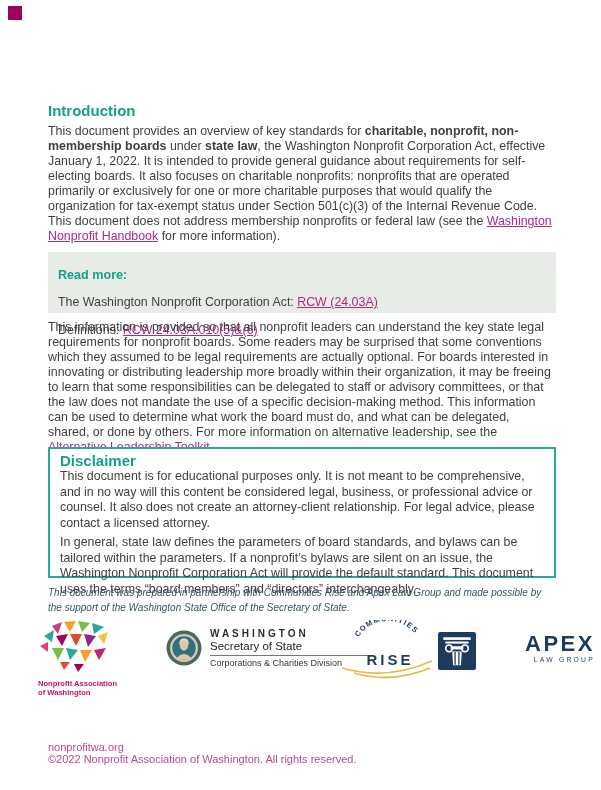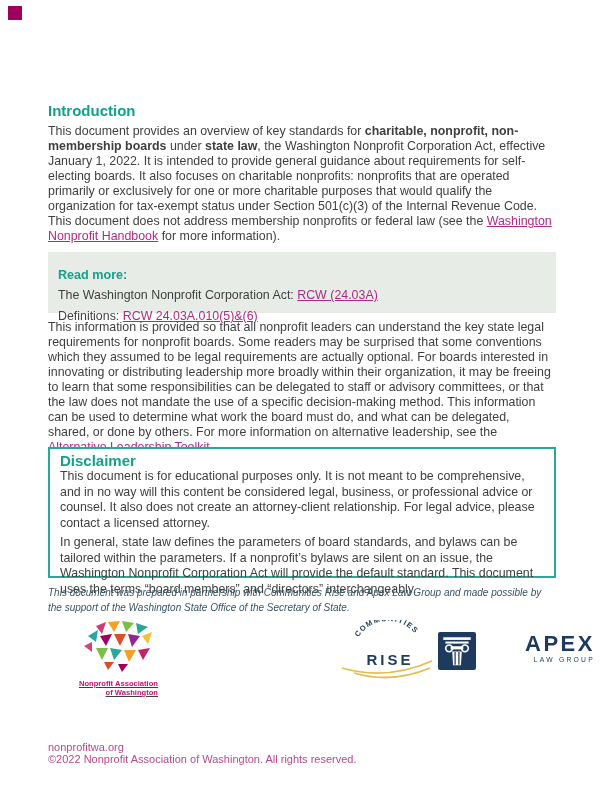--- a/index.html
+++ b/index.html
@@ -29,35 +29,35 @@
   .bodytext { font-size:12.4px; line-height:15px; color:var(--body,#3f3f3f); }
   .b { font-weight:bold; }
   .lnk { color:var(--link,#ad2a85); text-decoration:underline; cursor:pointer; }
   .intro-heading { position:absolute; left:48px; top:102px; }
   .p1 { position:absolute; left:48px; top:124px; width:506px; }
   .readmore {
     position:absolute; left:48px; top:252px; width:508px; height:61px;
     background:var(--readmore_bg,#e8ece7); padding:16px 10px;
   }
   .readmore .rm-head { font-size:12.6px; }
-  .readmore .rm-line { font-size:12.4px; margin-top:6px; }
+  .readmore .rm-line { font-size:12.4px; margin-top:13px; }
   .p2 { position:absolute; left:48px; top:320px; width:506px; }
   .disclaimer {
     position:absolute; left:48px; top:447px; width:508px; height:131px;
     border:2px solid var(--teal,#2aa79b); background:#fff; padding:3px 10px 6px 10px;
   }
   .disclaimer .bodytext { line-height:15.5px; }
   .disclaimer .d-p2 { margin-top:4px; }
   .note {
     position:absolute; left:48px; top:585px; width:508px;
     font-style:italic; font-size:10px; line-height:15px;
     color:var(--note_color,#36555e);
   }
   .logos { position:absolute; left:0; top:618px; width:601px; height:90px; }
-  .logo-nawa { position:absolute; left:38px; top:2px; width:120px; text-align:right;text-decoration:underline; }
+  .logo-nawa { position:absolute; left:38px; top:2px; width:120px; text-align:left; }
   .logo-nawa .nawa-label {
     margin-top:3px; color:var(--nawa_magenta,#c0156e);
     font-size:7.6px; font-weight:bold; line-height:9px;
   }
   .logo-sos { position:absolute; left:166px; top:10px; display:flex; align-items:center; }
   .sos-text { margin-left:8px; }
   .sos-l1 { font-size:10px; font-weight:bold; letter-spacing:3px; color:#2d2d2d; }
   .sos-l2 { font-size:11.5px; color:#222; margin-top:1px; }
   .sos-div { border-top:1px solid #777; width:158px; margin:3px 0 2px 0; }
   .sos-l3 { font-size:9px; color:#333; }
@@ -117,20 +117,36 @@
         <polygon points="56,30 68,28 61,40" fill="#c4226f"></polygon>
         <polygon points="22,42 32,42 26,50" fill="#d94f2b"></polygon>
         <polygon points="36,44 46,44 40,52" fill="#9e005d"></polygon>
       </svg>
       <div class="nawa-label">
         <div>Nonprofit Association</div>
         <div>of Washington</div>
       </div>
     </div>
 
+    <div class="logo-sos">
+      <svg width="36" height="36" viewBox="0 0 34 34">
+        <circle cx="17" cy="17" r="16.5" fill="#4c655f"></circle>
+        <circle cx="17" cy="17" r="13.2" fill="#cfcaba"></circle>
+        <circle cx="17" cy="17" r="11" fill="#31707c"></circle>
+        <path d="M12.5,13.5 q0,-5.5 4.5,-5.5 q4.5,0 4.5,5.5" fill="#ece6d6"></path>
+        <ellipse cx="17" cy="14.5" rx="4" ry="5" fill="#ddc9a3"></ellipse>
+        <path d="M10.5,26 q6.5,-6.5 13,0 v2 h-13 z" fill="#ddc9a3"></path>
+      </svg>
+      <div class="sos-text">
+        <div class="sos-l1">WASHINGTON</div>
+        <div class="sos-l2">Secretary of State</div>
+        <div class="sos-div"></div>
+        <div class="sos-l3">Corporations &amp; Charities Division</div>
+      </div>
+    </div>
 
     <div class="logo-cr">
       <svg width="96" height="62" viewBox="0 0 96 62">
         <defs>
           <path id="crArc" d="M13,38 A35,35 0 0 1 83,34" fill="none"></path>
         </defs>
         <text font-size="7.5" letter-spacing="1.2" font-weight="bold" fill="#1e3a5f">
           <textPath href="#crArc" startOffset="50%" text-anchor="middle">COMMUNITIES</textPath>
         </text>
         <text x="50" y="45" font-size="15" font-weight="bold" letter-spacing="3" fill="#1e3a5f" text-anchor="middle">RISE</text>

